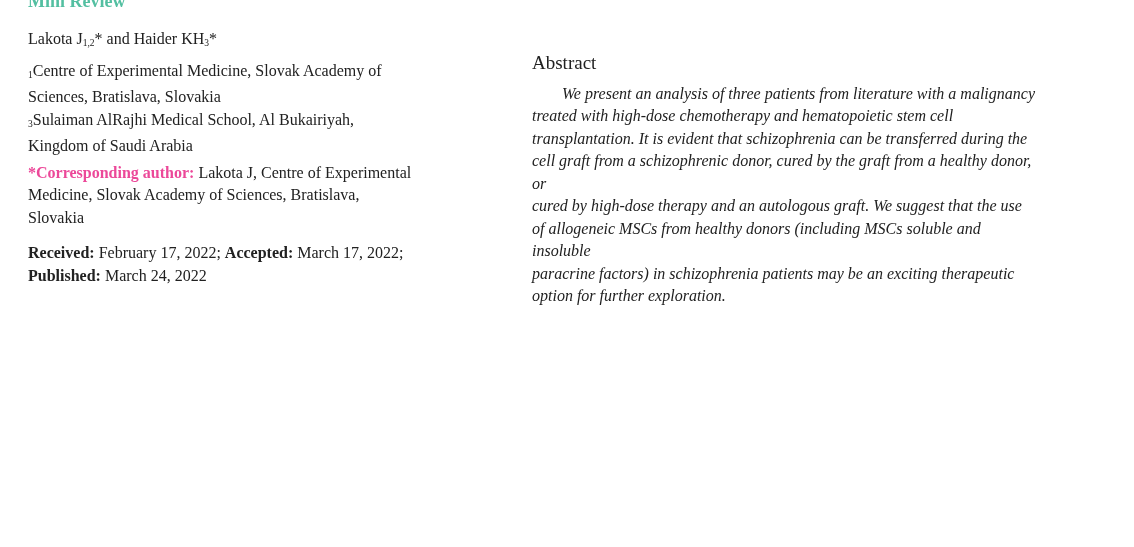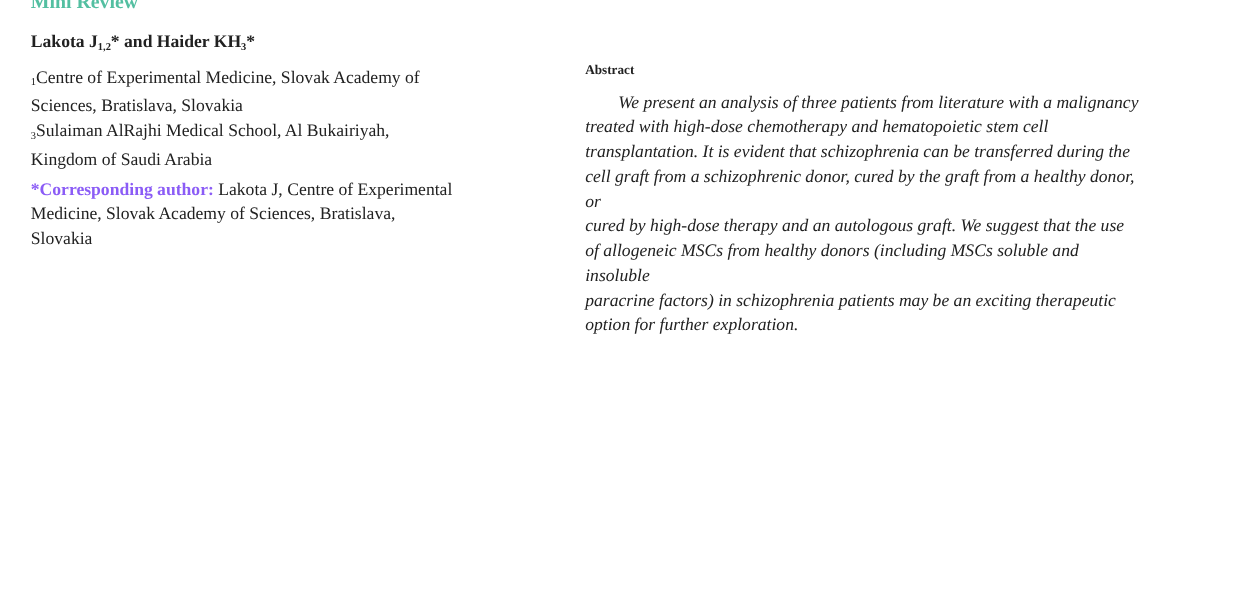--- a/index.html
+++ b/index.html
@@ -30,32 +30,32 @@
     margin: 0;
     max-width: 1060px;
   }
 
   .columns { display: flex; margin-top: 17px; }
   .col-left  { width: 385px; margin-right: 119px; font-size: 16px; line-height: 22.5px; }
   .col-right { width: 510px; padding-top: 24px; font-size: 16px; line-height: 22.5px; }
 
   .col-left p, .col-right p, .col-right h2 { margin: 0; }
 
-  .authors { font-weight: bold; margin: 0 0 5px 0 !important; }
+  .authors { font-weight: normal; margin: 0 0 5px 0 !important; }
   .affil { margin: 0; }
   .corresponding { margin-top: 4px !important; }
   .bio { margin-top: 12px !important; }
   .dates { margin-top: 13px !important; }
 
-  .abstract-heading { font-size: 12px; font-weight: bold; line-height: 22.5px; }
+  .abstract-heading { font-size: 19px; font-weight: normal; line-height: 22.5px; }
   .abstract-body { margin-top: 8px !important; white-space: pre-line; text-indent: 30px; font-style: italic; }
   .keywords { margin-top: 14px !important; white-space: pre-line; text-indent: 30px; }
 
   .b { font-weight: bold; }
-  .teal { color: #8b5cf6; }
+  .teal { color: #ec4899; }
   .sub { font-size: 9.5px; vertical-align: -2px; }
 </style>
 </head>
 <body>
 
 <div class="page">
 
   <div class="kicker">Mini Review</div>
 
 
@@ -66,20 +66,21 @@
       <p class="authors"><span>Lakota J</span><span class="sub">1,2</span><span>*</span><span> and </span><span>Haider KH</span><span class="sub">3</span><span>*</span></p>
 
       <p class="affil"><span class="sub">1</span><span>Centre of Experimental Medicine, Slovak Academy of Sciences, Bratislava, Slovakia</span></p>
 
 
       <p class="affil"><span class="sub">3</span><span>Sulaiman AlRajhi Medical School, Al Bukairiyah, Kingdom of Saudi Arabia</span></p>
 
       <p class="corresponding"><span class="b teal">*Corresponding author:</span><span> Lakota J, Centre of Experimental Medicine, Slovak Academy of Sciences, Bratislava, Slovakia</span></p>
 
 
+      <p class="dates"><span class="b">Received:</span><span> February 17, 2022; </span><span class="b">Accepted:</span><span> March 17, 2022; </span><span class="b">Published:</span><span> March 24, 2022</span></p>
 
     </div>
 
     <div class="col-right">
 
       <h2 class="abstract-heading">Abstract</h2>
 
       <p class="abstract-body">We present an analysis of three patients from literature with a malignancy
 treated with high-dose chemotherapy and hematopoietic stem cell
 transplantation. It is evident that schizophrenia can be transferred during the

